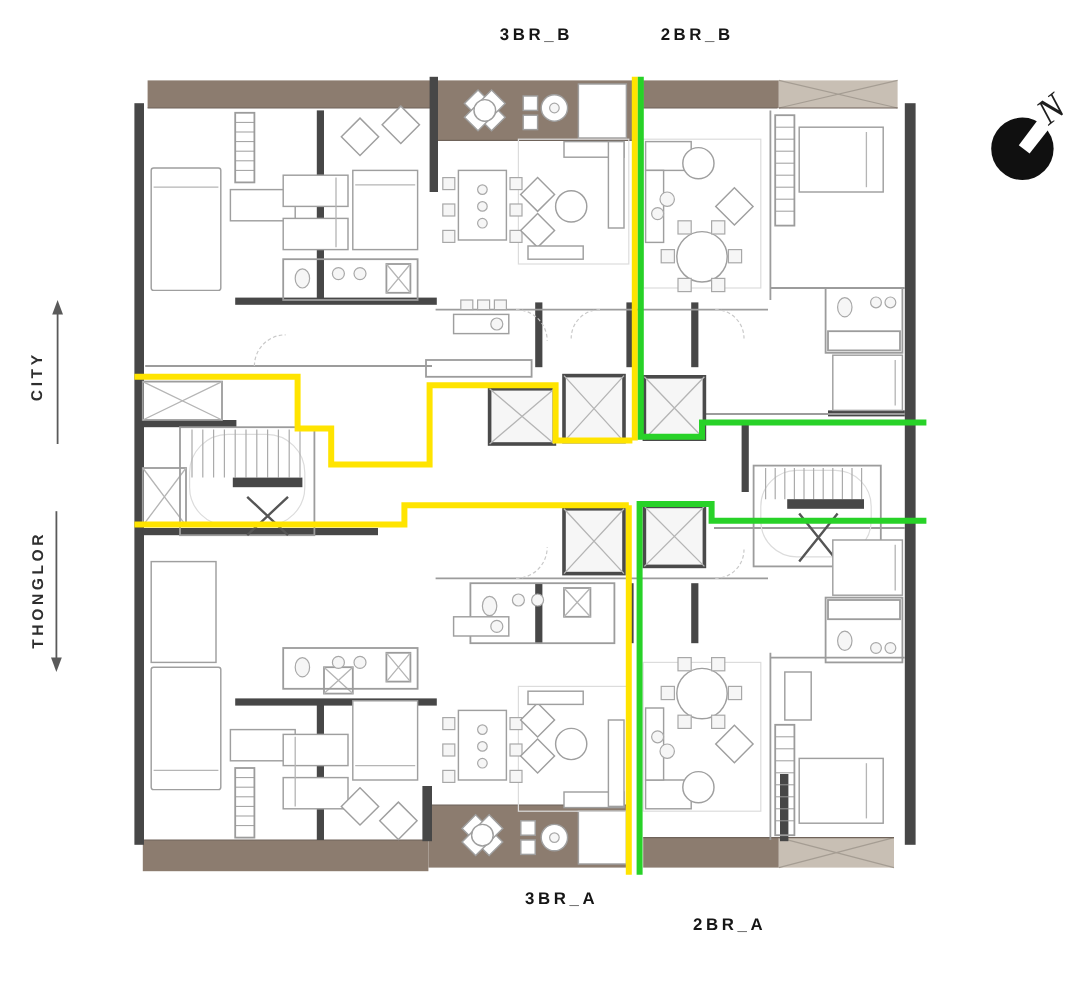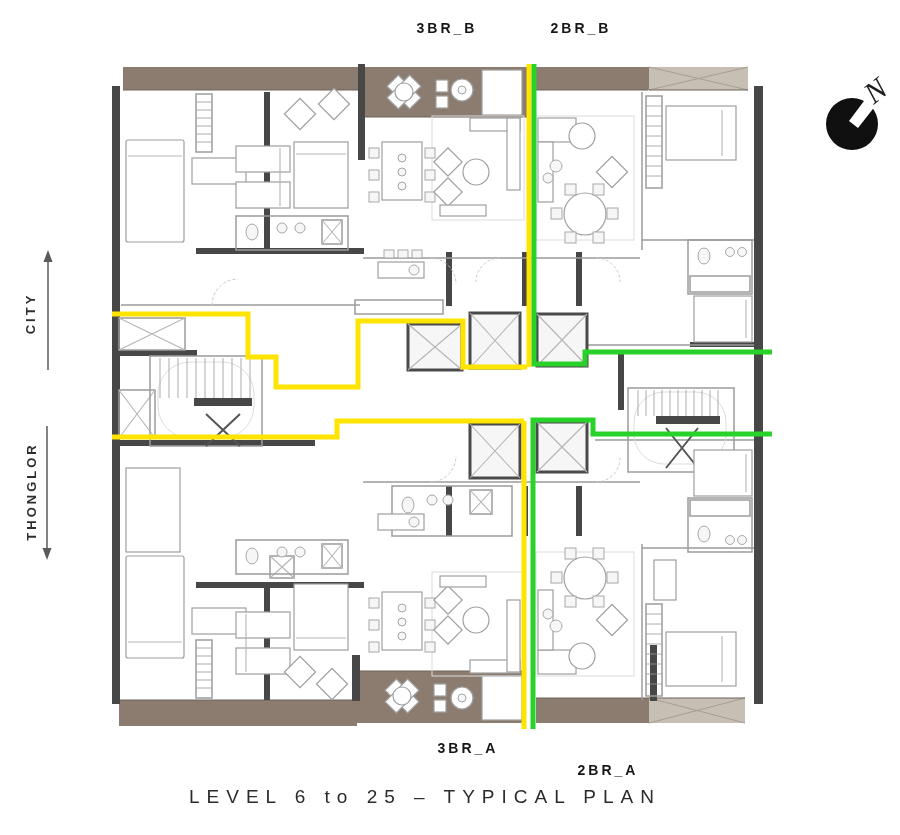--- a/index.html
+++ b/index.html
@@ -320,15 +320,14 @@
 <div class="label" style="left:418px;top:740px;width:100px;">3BR_A</div>
 <div class="label" style="left:558px;top:740px;width:100px;margin-top:22px;">2BR_A</div>
 
 <div class="vlabel" style="left:10px;top:255px;width:42px;height:116px;">
   <span>CITY</span>
 </div>
 <div class="vlabel" style="left:10px;top:424px;width:42px;height:134px;">
   <span>THONGLOR</span>
 </div>
 
-<div class="title">LEVEL 6 to 25 – TYPICAL PLAN</div>
 
 </div>
 
 </body></html>

